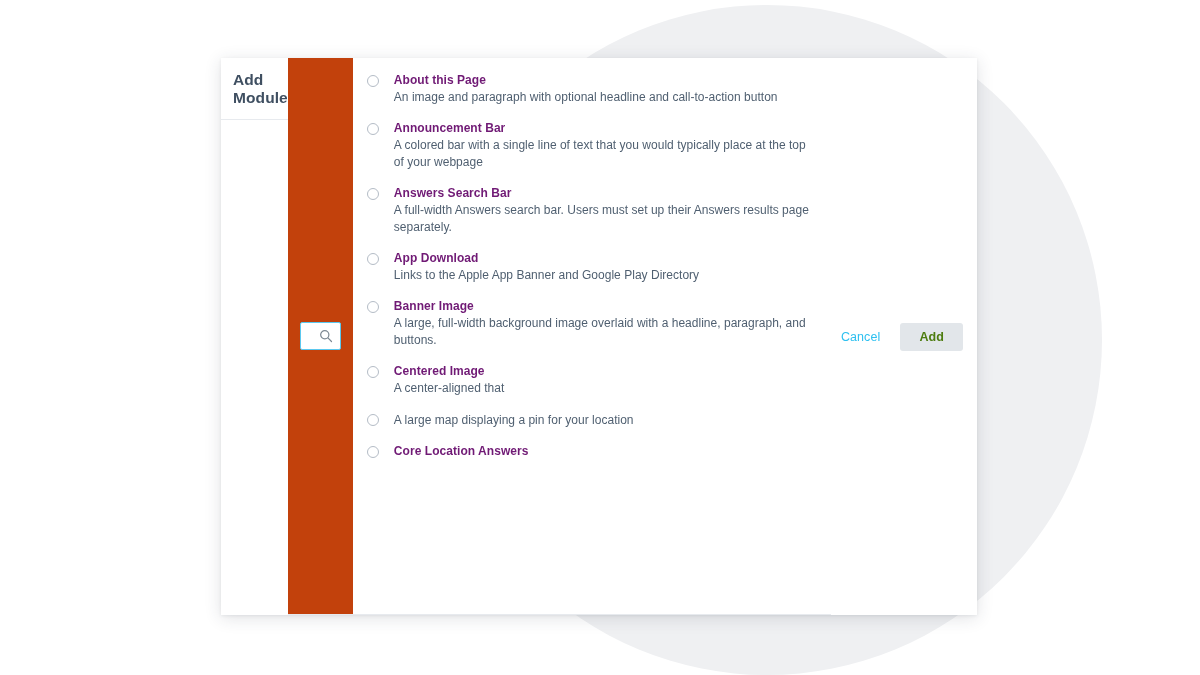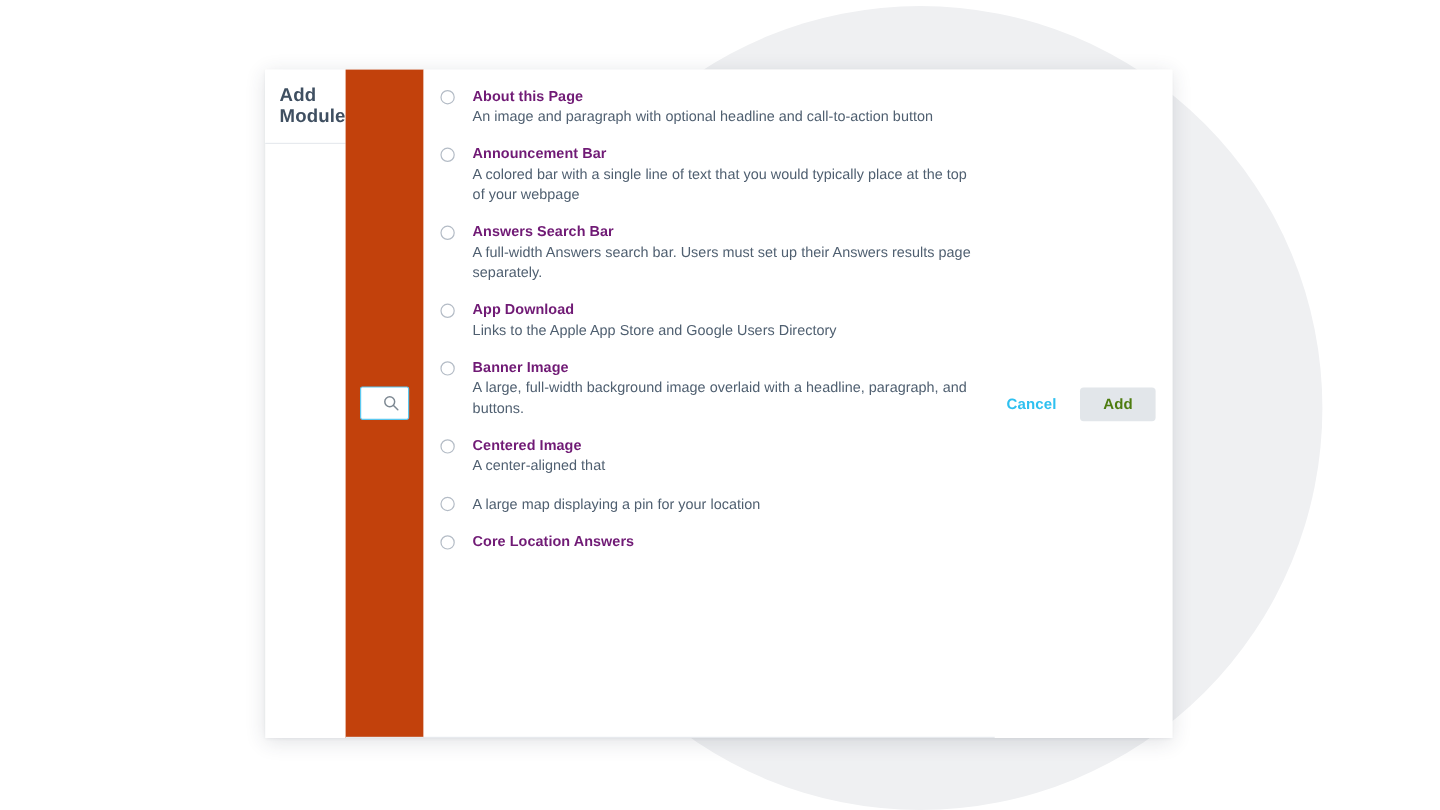--- a/index.html
+++ b/index.html
@@ -161,21 +161,21 @@
     align-items: center;
     justify-content: flex-end;
     padding: 0 14px 0 0;
     box-sizing: border-box;
   }
   .cancel-btn {
     background: none;
     border: none;
     color: #2ec0f0;
     font-size: 12.5px;
-    font-weight: bold;
+    font-weight: normal;
     font-family: "Liberation Sans", sans-serif;
     cursor: pointer;
     padding: 6px 10px;
     letter-spacing: 0.1px;
   }
   .add-btn {
     background: #e2e6ea;
     border: none;
     border-radius: 3px;
     color: #4d7c0f;
@@ -230,21 +230,21 @@
         <span class="radio"></span>
         <div class="item-text">
           <div class="item-title">Answers Search Bar</div>
           <div class="item-desc">A full-width Answers search bar. Users must set up their Answers results page separately.</div>
         </div>
       </div>
       <div class="module-item">
         <span class="radio"></span>
         <div class="item-text">
           <div class="item-title">App Download</div>
-          <div class="item-desc">Links to the Apple App Store and Google Users Directory</div>
+          <div class="item-desc">Links to the Apple App Banner and Google Play Directory</div>
         </div>
       </div>
       <div class="module-item">
         <span class="radio"></span>
         <div class="item-text">
           <div class="item-title">Banner Image</div>
           <div class="item-desc">A large, full-width background image overlaid with a headline, paragraph, and buttons.</div>
         </div>
       </div>
       <div class="module-item">

